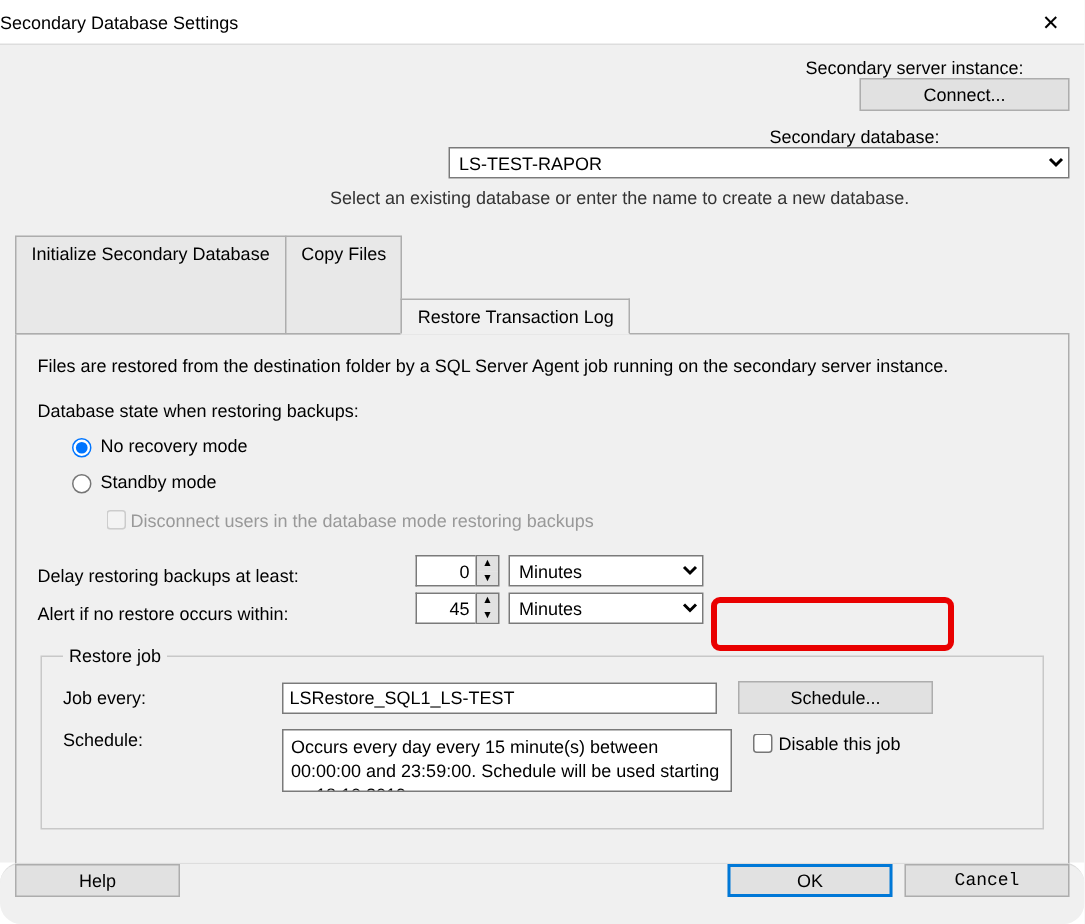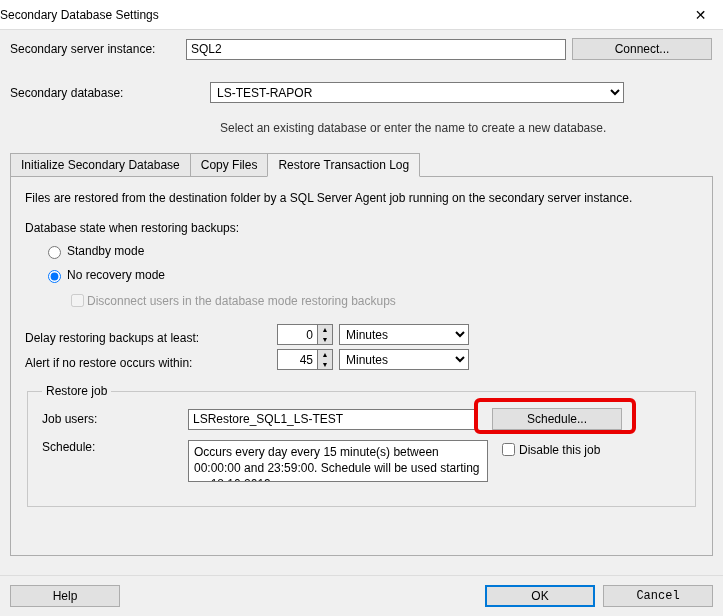--- a/index.html
+++ b/index.html
@@ -22,21 +22,21 @@
   }
   .titlebar .title { font-size: 12px; }
   .titlebar .close {
     margin-left: auto;
     width: 45px; height: 30px;
     display: flex; align-items: center; justify-content: center;
     font-size: 14px;
     cursor: pointer;
   }
   .body { padding: 8px 10px 0 10px; background: #f0f0f0; height: 545px; }
-  .row { display: flex; align-items: center; margin-bottom: 22px; }
+  .row { display: flex; align-items: flex-end; margin-bottom: 10px; flex-direction: column; }
   .lbl1 { width: 176px; }
   .txt {
     border: 1px solid #7a7a7a; background: #fff; height: 21px;
     padding: 2px 4px; font-family: inherit; font-size: 12px;
   }
   .dd {
     border: 1px solid #7a7a7a; background: #fff; height: 21px;
     font-family: inherit; font-size: 12px; padding: 0 2px;
   }
   .btn {
@@ -46,21 +46,21 @@
   }
   .hint { font-size: 12px; color: #333; margin: -4px 0 12px 210px; }
   .tabs {
     display: flex; margin-top: 18px;
   }
   .tab {
     padding: 4px 10px; border: 1px solid #adadad; background: #e8e8e8;
     cursor: pointer; font-size: 12px; margin-right: -1px;
     position: relative;
   }
-  .tab.active { background: #f0f0f0; border-bottom: 1px solid #f0f0f0; z-index: 2; }
+  .tab.active { background: #f0f0f0; border-bottom: 1px solid #f0f0f0; z-index: 2; margin-top: 42px; }
   .tabpage {
     border: 1px solid #adadad; padding: 14px 14px; margin-top: -1px;
     min-height: 380px; background: #f0f0f0;
   }
   .tabpage p { margin: 0 0 16px 0; }
   .radio-row { display: flex; align-items: center; margin: 8px 0 8px 18px; }
   .radio-row input { margin-right: 6px; }
   .disabled-check { display:flex; align-items:center; margin: 6px 0 14px 42px; color:#999; }
   .form-row { display:flex; align-items:flex-end; margin: 4px 0; }
   .form-row .lbl2 { width: 252px; }
@@ -87,40 +87,39 @@
   }
   .sched-text {
     width: 300px; height: 42px; border:1px solid #7a7a7a; background:#fff;
     padding: 3px 5px; font-size:12px; line-height: 1.35; overflow:hidden;
   }
   .check-disable { display:flex; align-items:center; margin-left:10px; white-space:nowrap; }
   .check-disable input { margin-right:4px; }
   .footer {
     position:absolute; bottom:0; left:0; right:0; height:41px;
     background:#f0f0f0; border-top:1px solid #ddd;
-    display:flex; align-items:center; padding: 0 10px;
+    display:flex; align-items:flex-start; padding: 0 10px; border-radius: 14px;
   }
   .footer .help { width:110px; height:22px; }
   .footer .spacer { flex:1; }
   .footer .ok { width:110px; height:22px; margin-right:8px; border:2px solid #0078d7; background:#e1e1e1; font-family:inherit; font-size:12px; cursor:pointer;}
   .footer .cancel { width:110px; height:22px;font-family:Liberation Mono, monospace; }
 </style>
 </head>
 <body>
 
 <div class="titlebar">
   <span class="title">Secondary Database Settings</span>
   <div class="close">✕</div>
 </div>
 
 <div class="body">
 
   <div class="row">
     <span class="lbl1">Secondary server instance:</span>
-    <input class="txt" style="width: 380px;" value="SQL2">
     <button class="btn" style="width:140px; margin-left:6px;">Connect...</button>
   </div>
 
   <div class="row">
     <span class="lbl1" style="width:200px;">Secondary database:</span>
     <select class="dd" style="width:414px;">
       <option>LS-TEST-RAPOR</option>
     </select>
   </div>
   <div class="hint">Select an existing database or enter the name to create a new database.</div>
@@ -129,26 +128,26 @@
     <div class="tab">Initialize Secondary Database</div>
     <div class="tab">Copy Files</div>
     <div class="tab active">Restore Transaction Log</div>
   </div>
 
   <div class="tabpage">
     <p>Files are restored from the destination folder by a SQL Server Agent job running on the secondary server instance.</p>
 
     <div>Database state when restoring backups:</div>
     <div class="radio-row">
+      <input type="radio" name="mode" checked="" style="">
+      <span>No recovery mode</span>
+    </div>
+    <div class="radio-row">
       <input type="radio" name="mode" style="">
       <span>Standby mode</span>
-    </div>
-    <div class="radio-row">
-      <input type="radio" name="mode" checked="" style="">
-      <span>No recovery mode</span>
     </div>
     <div class="disabled-check">
       <input type="checkbox" disabled="" style="">
       <span>Disconnect users in the database mode restoring backups</span>
     </div>
 
     <div class="form-row">
       <span class="lbl2">Delay restoring backups at least:</span>
       <div class="spin-wrap">
         <input class="spin" value="0" style="">
@@ -173,21 +172,21 @@
       </div>
       <select class="dd unit">
         <option>Minutes</option>
       </select>
     </div>
 
     <fieldset class="restore">
       <legend>Restore job</legend>
 
       <div class="job-row">
-        <span class="jlbl">Job users:</span>
+        <span class="jlbl">Job every:</span>
         <input class="txt" style="width: 290px;" value="LSRestore_SQL1_LS-TEST">
         <button class="btn" style="width:130px; margin-left:14px;">Schedule...</button>
       </div>
 
       <div class="job-row" style="align-items:flex-start;">
         <span class="jlbl">Schedule:</span>
         <div class="sched-box">
           <div class="sched-text">Occurs every day every 15 minute(s) between 00:00:00 and 23:59:00. Schedule will be used starting on 18.10.2019.</div>
           <label class="check-disable">
             <input type="checkbox" style="">

